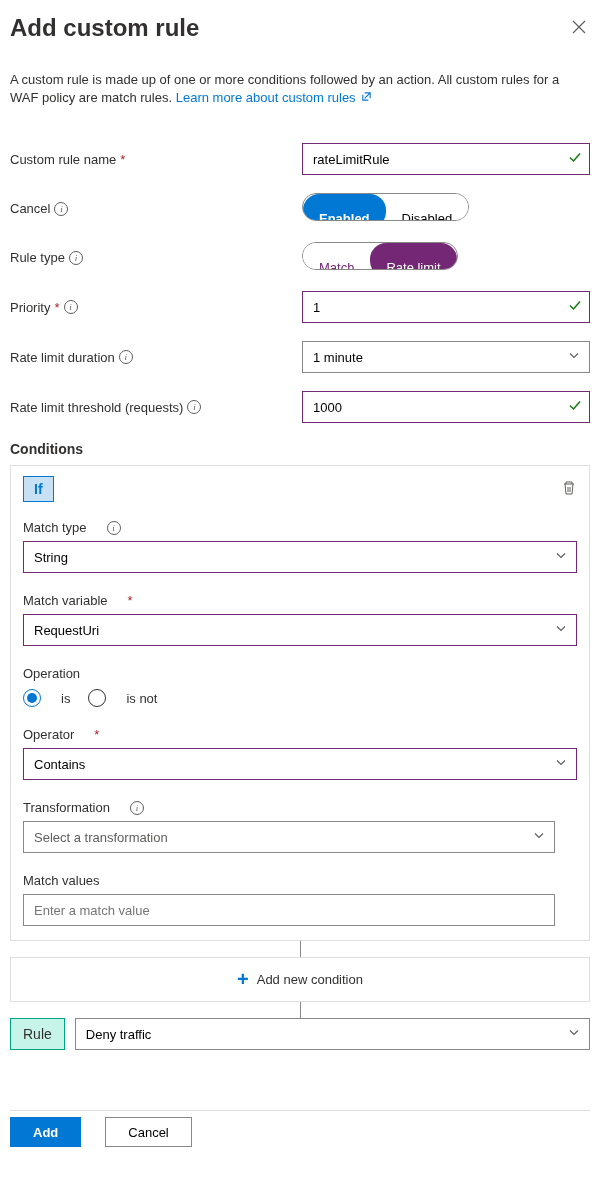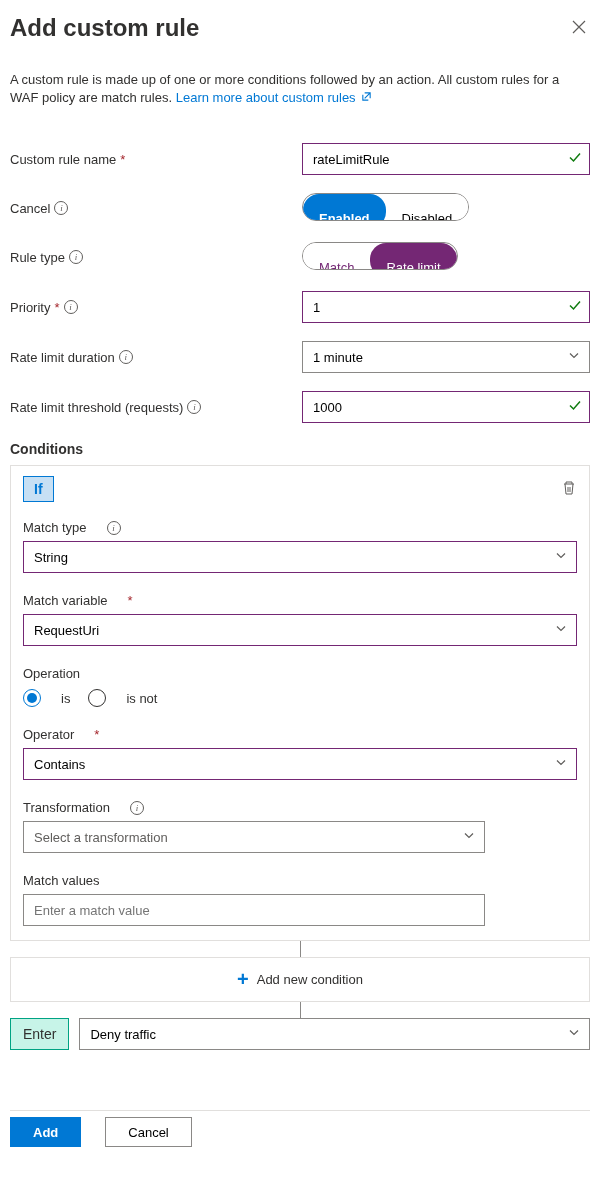--- a/index.html
+++ b/index.html
@@ -4,21 +4,21 @@
 <style>
 * { box-sizing: border-box; margin: 0; padding: 0; }
 body { font-family: "Segoe UI", -apple-system, sans-serif; font-size: 13px; color: #323130; padding: 14px 10px; width: 600px; }
 .header { display: flex; justify-content: space-between; align-items: flex-start; margin-bottom: 28px; }
 .header h1 { font-size: 24px; font-weight: 600; }
 .close-x { font-size: 18px; cursor: pointer; color: #605e5c; padding: 4px; }
 .description { color: #323130; line-height: 1.4; margin-bottom: 36px; }
 .description a { color: #0078d4; text-decoration: none; }
 .ext-icon { display: inline-block; margin-left: 2px; }
 .form-row { display: flex; align-items: center; margin-bottom: 18px; }
-.form-label { width: 292px; flex-shrink: 0; display: flex; align-items: flex-start; gap: 4px; }
+.form-label { width: 292px; flex-shrink: 0; display: flex; align-items: center; gap: 4px; }
 .form-control { flex: 1; }
 .required { color: #a4262c; }
 .info-icon { display: inline-flex; width: 14px; height: 14px; border: 1px solid #605e5c; border-radius: 50%; align-items: center; justify-content: center; font-size: 9px; font-style: italic; font-family: serif; color: #605e5c; cursor: pointer; }
 .text-input { width: 100%; height: 32px; border: 1px solid #8a8886; padding: 0 30px 0 10px; font-size: 13px; font-family: inherit; }
 .text-input.valid { border-color: #742774; }
 .valid-wrap { position: relative; }
 .check { position: absolute; right: 8px; top: 50%; transform: translateY(-50%); color: #107c10; pointer-events: none; }
 .toggle-group { display: inline-flex; border: 1px solid #8a8886; border-radius: 16px; overflow: hidden; height: 28px; }
 .toggle-btn { border: none; background: #fff; padding: 17px 16px; font-size: 13px; cursor: pointer; font-family: inherit; }
 .toggle-btn.active-blue { background: #0078d4; color: #fff; border-radius: 16px; font-weight: 600; }
@@ -44,21 +44,21 @@
 .value-row .text-input { background: #fff; }
 .connector { display: flex; justify-content: center; position: relative; }
 .connector-line { width: 1px; height: 16px; background: #8a8886; }
 .add-cond { display: flex; justify-content: center; align-items: center; gap: 8px; border: 1px solid #e1dfdd; padding: 10px; cursor: pointer; }
 .plus { color: #0078d4; font-size: 20px; font-weight: bold; }
 .then-row { display: flex; align-items: stretch; gap: 10px; margin-top: 0; }
 .then-tag { background: #c7f4e8; border: 1px solid #00a383; color: #323130; padding: 6px 12px; font-size: 14px; display: flex; align-items: center; }
 .footer { margin-top: 60px; padding-top: 6px; border-top: 1px solid #e1dfdd; display: flex; gap: 24px; }
 .btn { height: 30px; padding: 0 22px; font-size: 13px; border: 1px solid #8a8886; background: #fff; cursor: pointer; font-family: inherit; }
 .btn.primary { background: #0078d4; color: #fff; border-color: #0078d4; font-weight: 600; }
-.narrow { width: 462px; }
+.narrow { width: 532px; }
 </style>
 </head>
 <body>
 
 <div class="header">
   <h1>Add custom rule</h1>
   <div class="close-x">
     <svg width="14" height="14" viewBox="0 0 14 14">
         <path d="M1 1 L13 13 M13 1 L1 13" stroke="currentColor" stroke-width="1.2"></path>
       </svg>
@@ -239,21 +239,21 @@
   </div>
 <div class="add-cond">
   <span class="plus">+</span>
   <span>Add new condition</span>
 </div>
 <div class="connector">
     <div class="connector-line"></div>
   </div>
 
 <div class="then-row">
-  <span class="then-tag">Enter</span>
+  <span class="then-tag">Rule</span>
   <div class="select-wrap" style="flex:1">
     <select class="select"><option>Deny traffic</option></select>
     <span class="chevron"><svg width="12" height="12" viewBox="0 0 12 12">
           <path d="M2 4 L6 8 L10 4" fill="none" stroke="currentColor" stroke-width="1.2"></path>
         </svg></span>
   </div>
 </div>
 
 <div class="footer">
   <button class="btn primary">Add</button>

